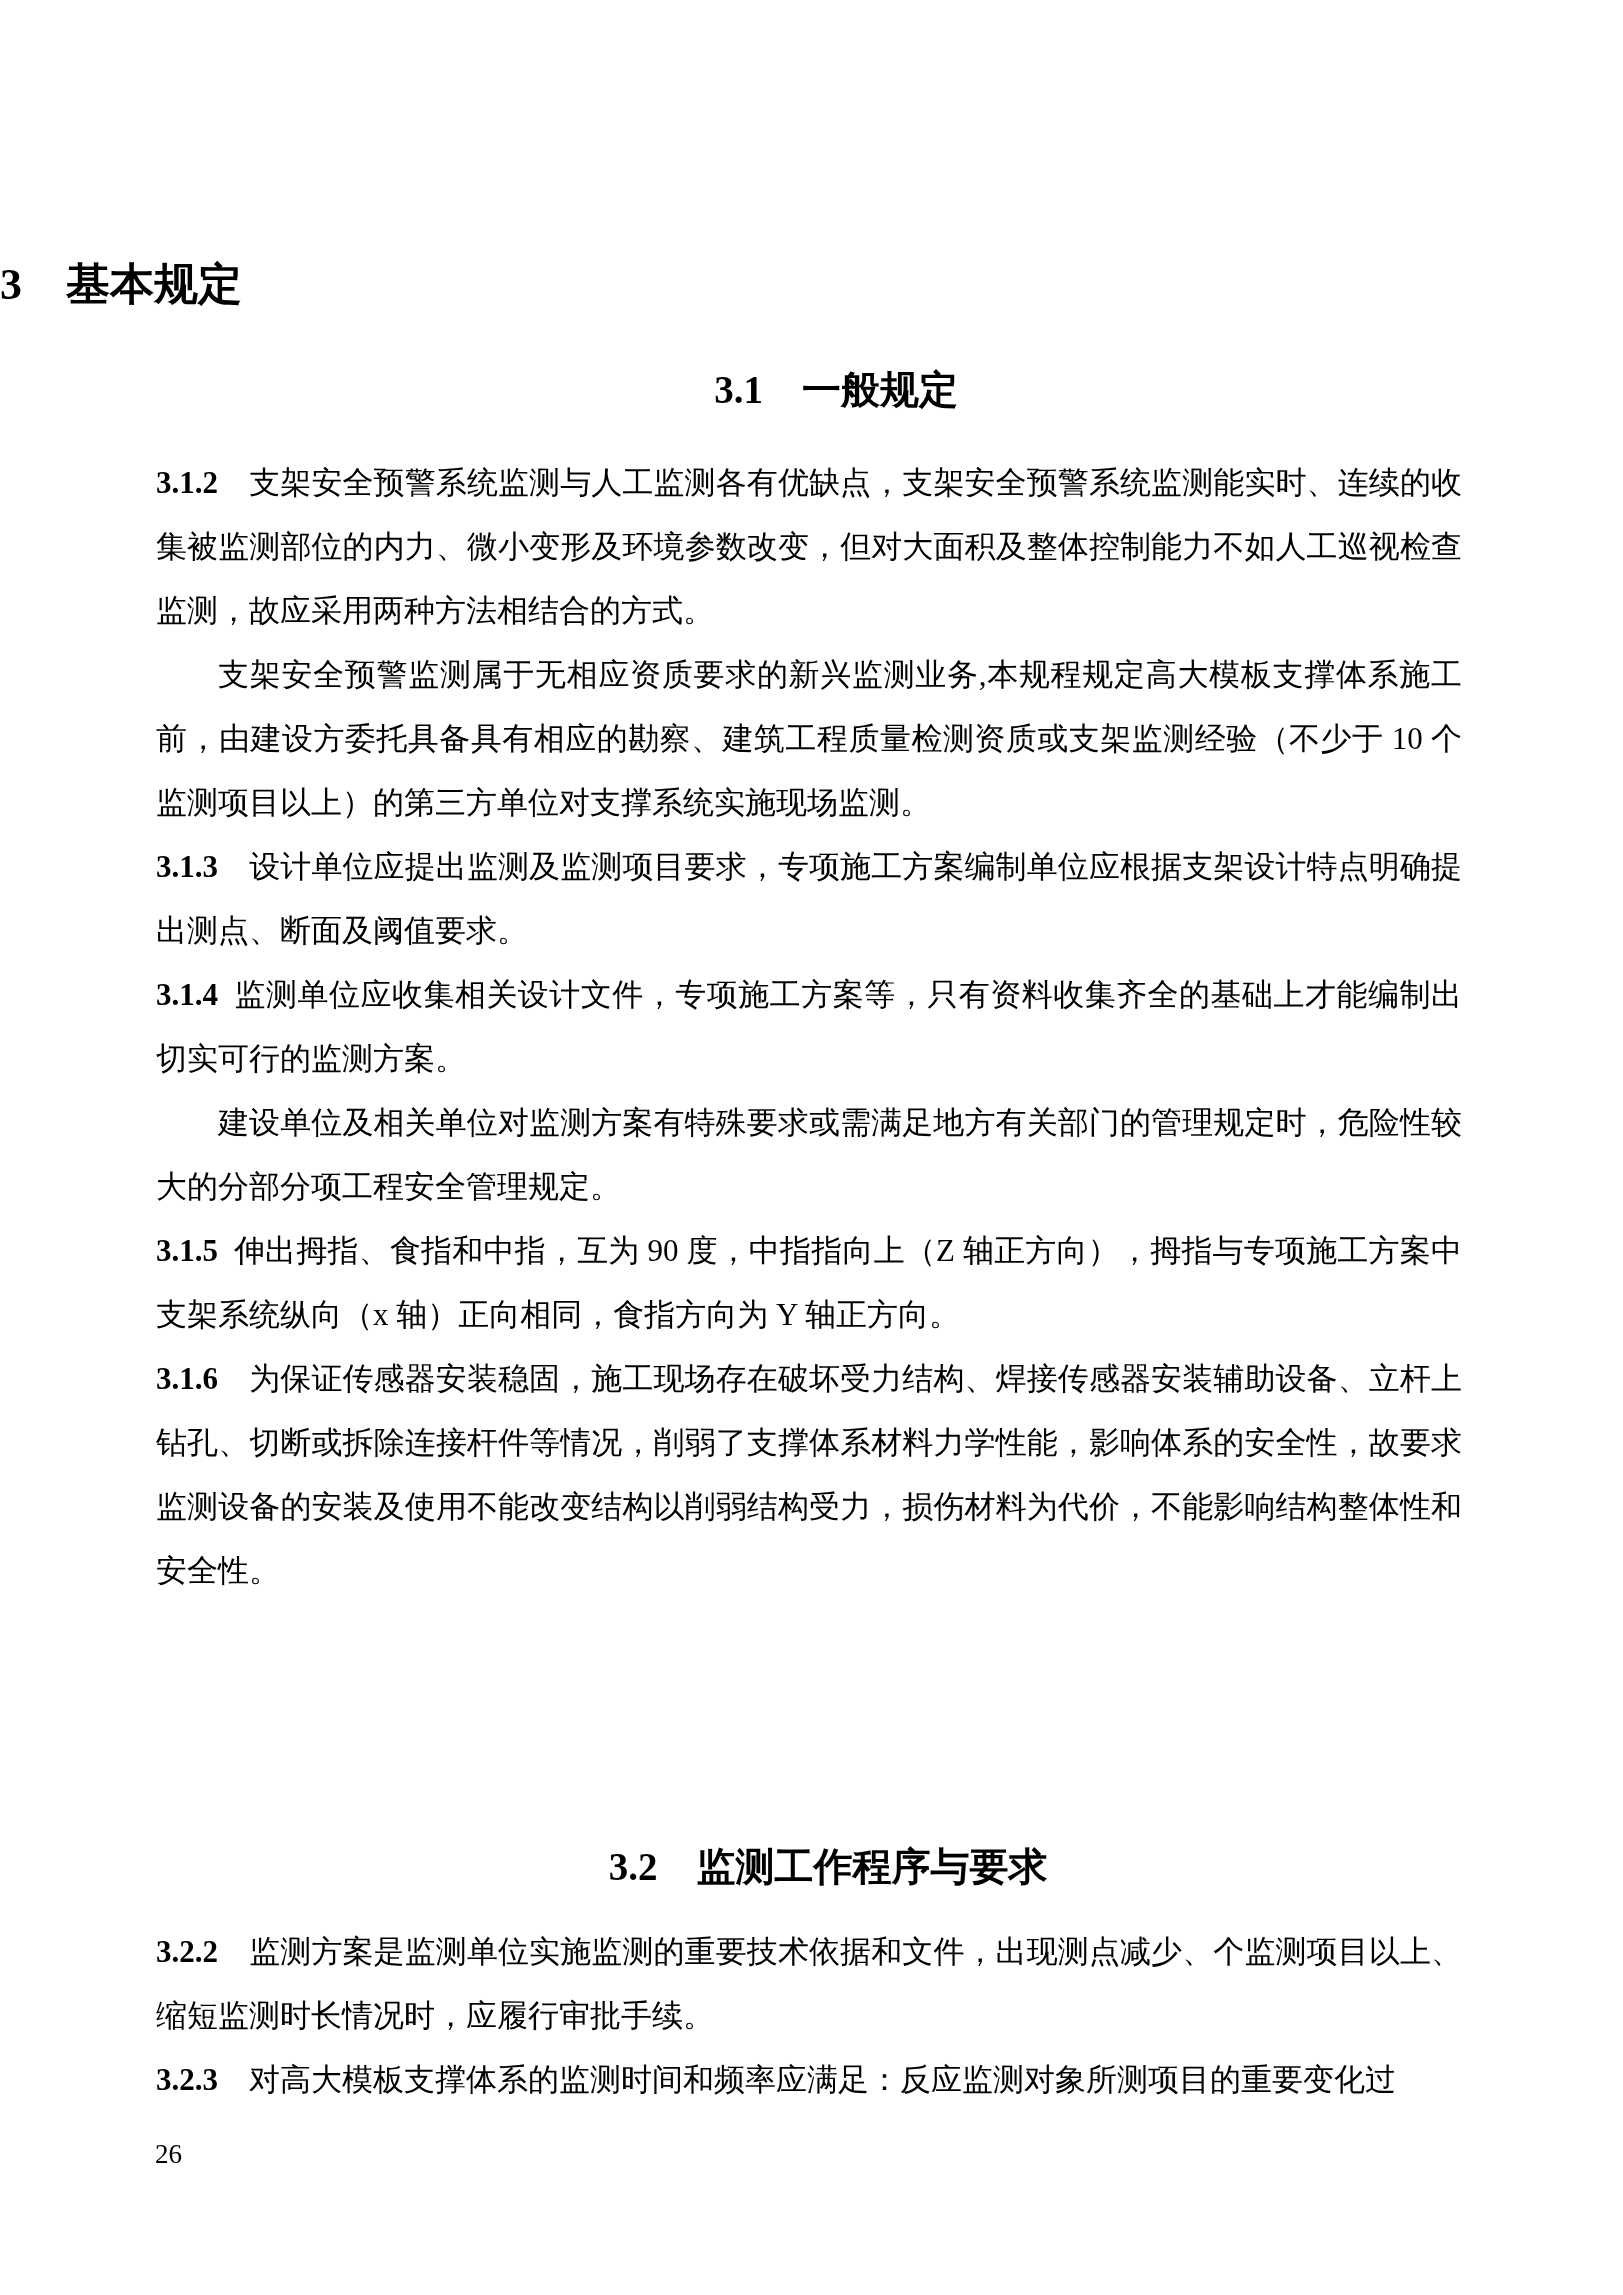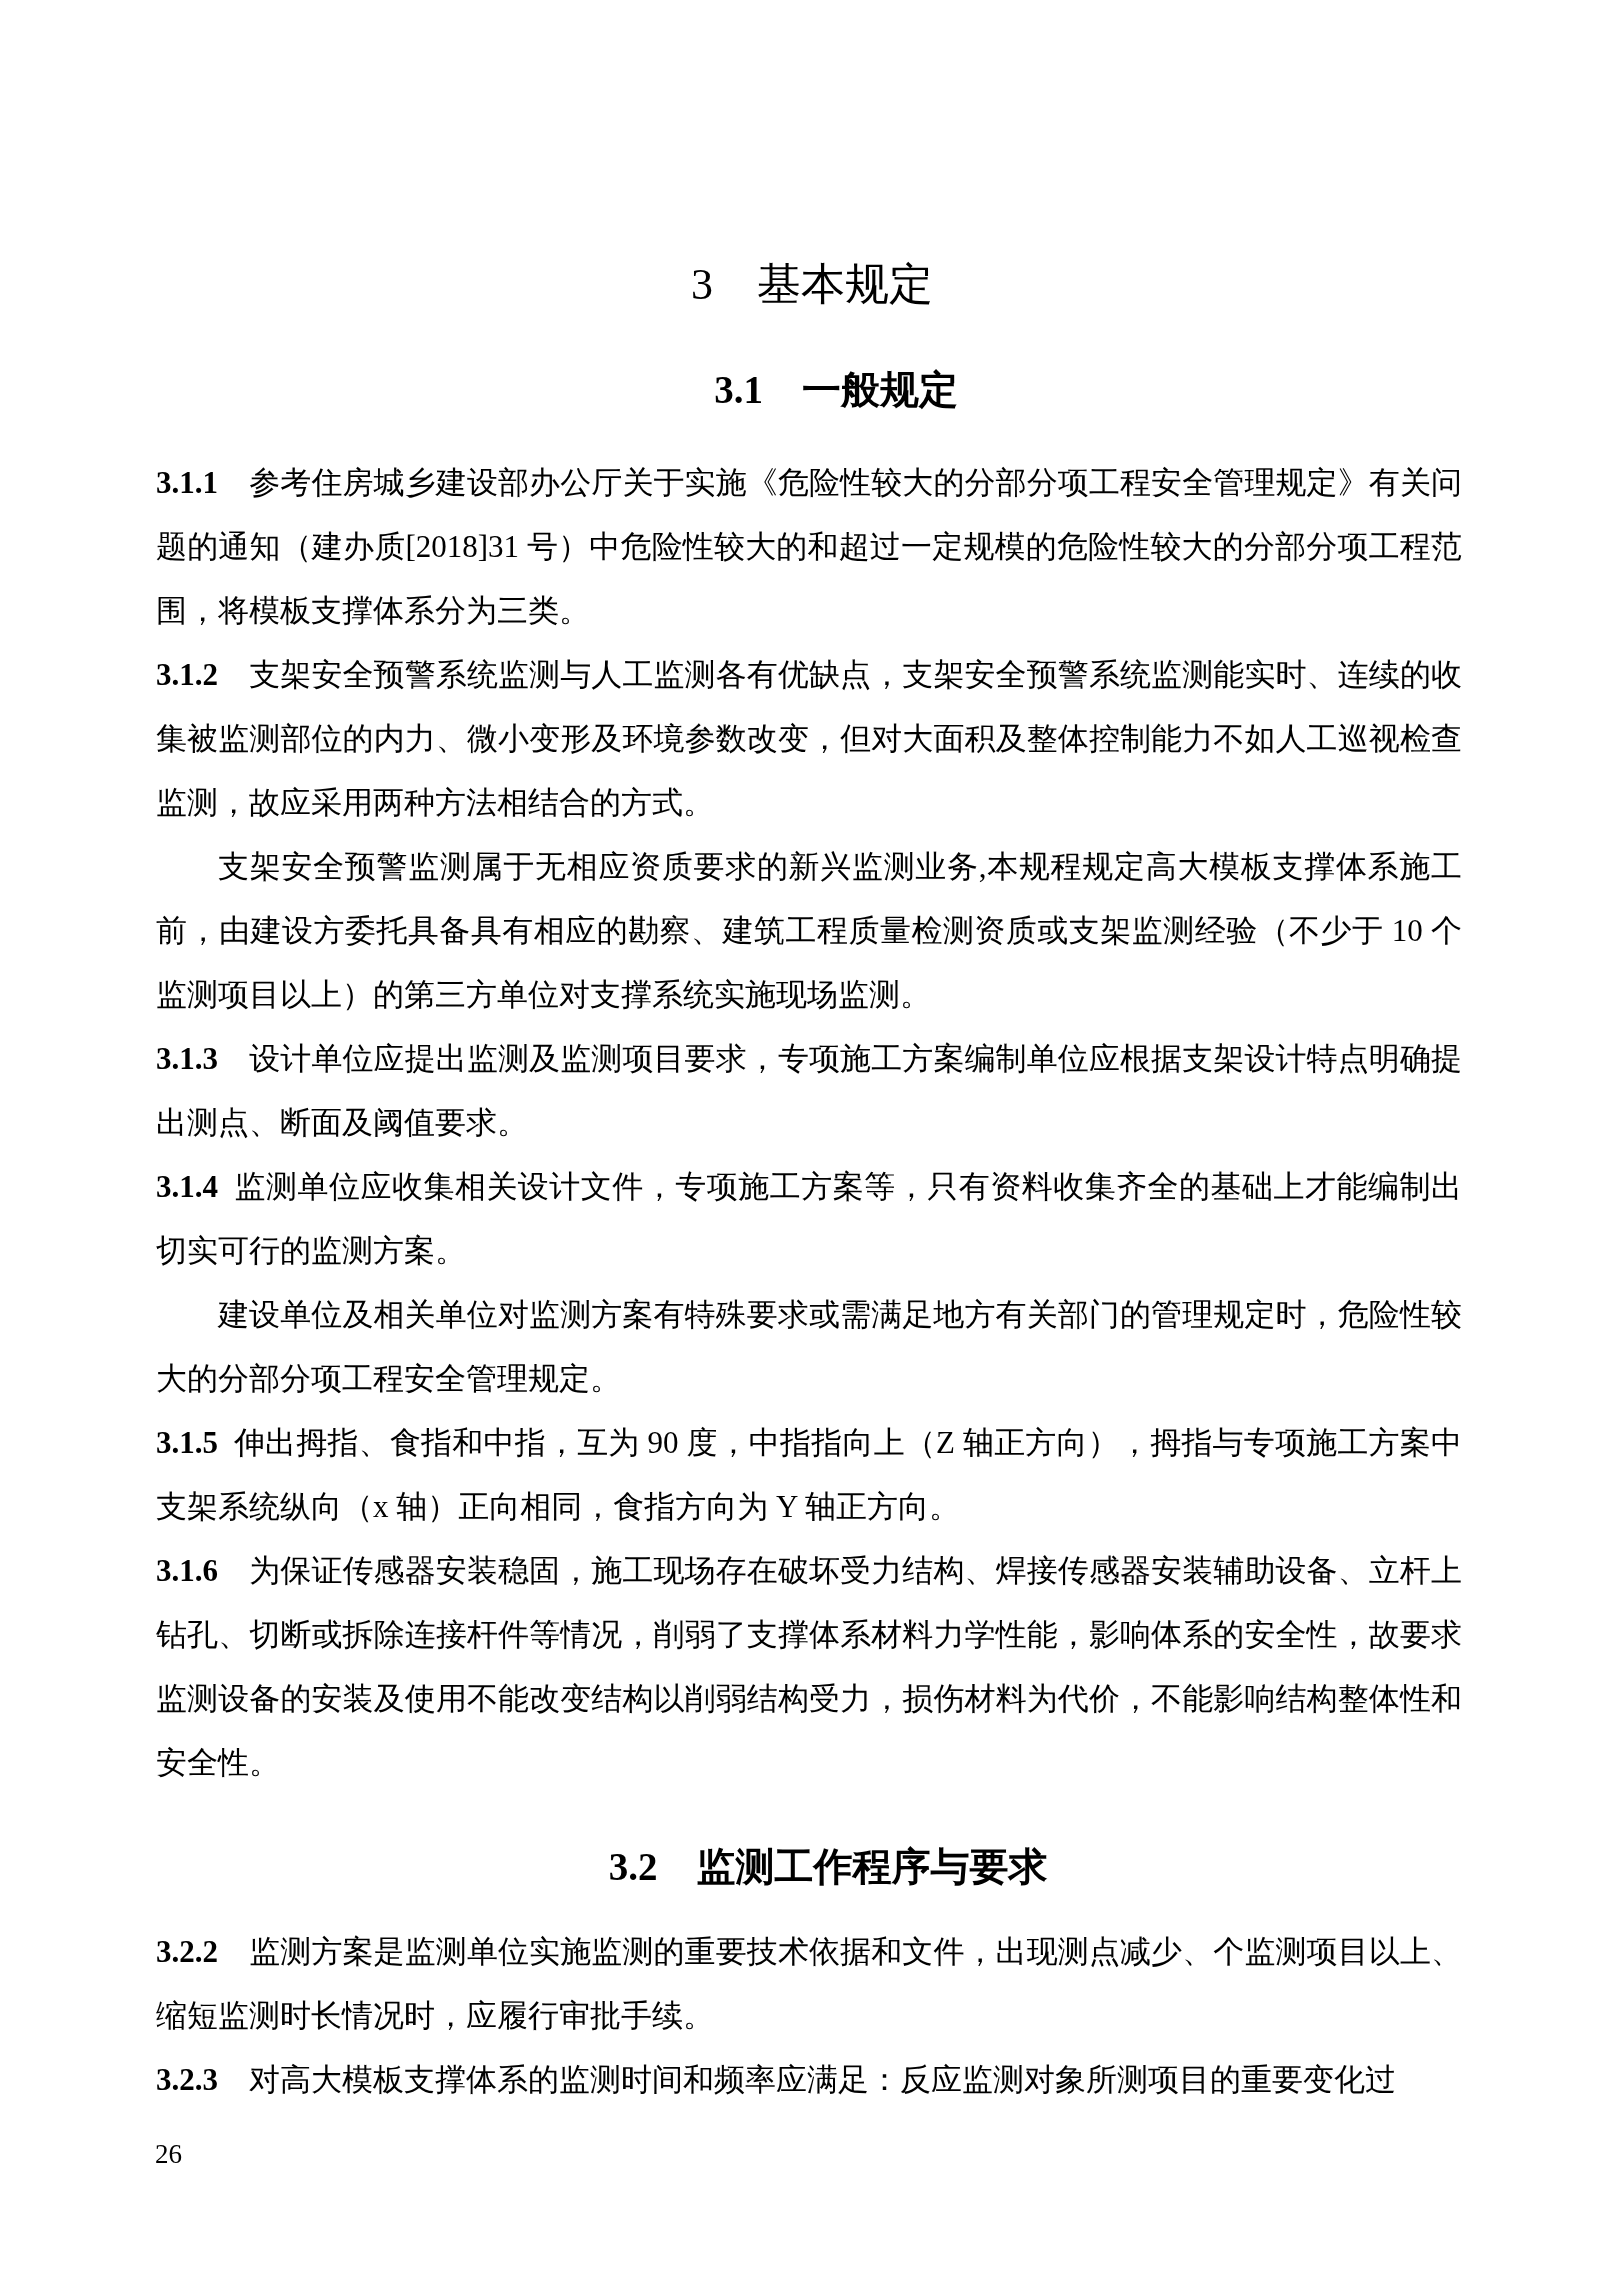--- a/index.html
+++ b/index.html
@@ -15,24 +15,23 @@
     font-family: "Liberation Serif", "DejaVu Serif", serif;
     color: #000000;
     overflow: hidden;
   }
   .chapter-heading {
     position: absolute;
     top: 257px;
     left: 0;
     width: 1624px;
     margin: 0;
-    text-align: center;
     font-size: 44px;
     line-height: 55px;
-    font-weight: normal;
+    font-weight: bold;
   }
   .section-heading {
     position: absolute;
     left: 0;
     width: 1624px;
     margin: 0;
     text-align: center;
     font-size: 39px;
     line-height: 49px;
     font-weight: bold;
@@ -69,21 +68,20 @@
 <body>
 
 <div class="page">
 
   <h1 class="chapter-heading">3　基本规定</h1>
 
   <h2 class="section-heading s1">3.1　一般规定</h2>
 
   <div class="textblock b1">
 
-    <p><span class="pnum">3.1.1</span><span class="sep">　</span><span>参考住房城乡建设部办公厅关于实施《危险性较大的分部分项工程安全管理规定》有关问题的通知（建办质[2018]31 号）中危险性较大的和超过一定规模的危险性较大的分部分项工程范围，将模板支撑体系分为三类。</span></p>
 
     <p><span class="pnum">3.1.2</span><span class="sep">　</span><span>支架安全预警系统监测与人工监测各有优缺点，支架安全预警系统监测能实时、连续的收集被监测部位的内力、微小变形及环境参数改变，但对大面积及整体控制能力不如人工巡视检查监测，故应采用两种方法相结合的方式。</span></p>
 
     <p class="indented"><span>支架安全预警监测属于无相应资质要求的新兴监测业务,本规程规定高大模板支撑体系施工前，由建设方委托具备具有相应的勘察、建筑工程质量检测资质或支架监测经验（不少于 10 个监测项目以上）的第三方单位对支撑系统实施现场监测。</span></p>
 
     <p><span class="pnum">3.1.3</span><span class="sep">　</span><span>设计单位应提出监测及监测项目要求，专项施工方案编制单位应根据支架设计特点明确提出测点、断面及阈值要求。</span></p>
 
     <p><span class="pnum">3.1.4</span><span class="sep">  </span><span>监测单位应收集相关设计文件，专项施工方案等，只有资料收集齐全的基础上才能编制出切实可行的监测方案。</span></p>
 
     <p class="indented"><span>建设单位及相关单位对监测方案有特殊要求或需满足地方有关部门的管理规定时，危险性较大的分部分项工程安全管理规定。</span></p>

